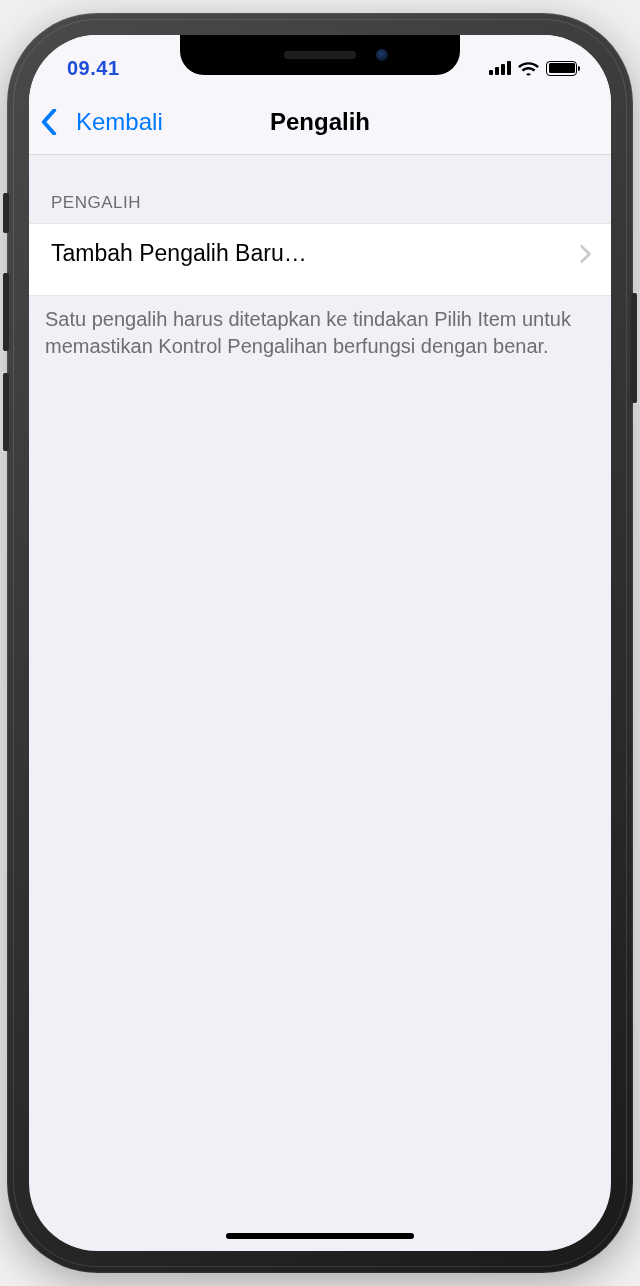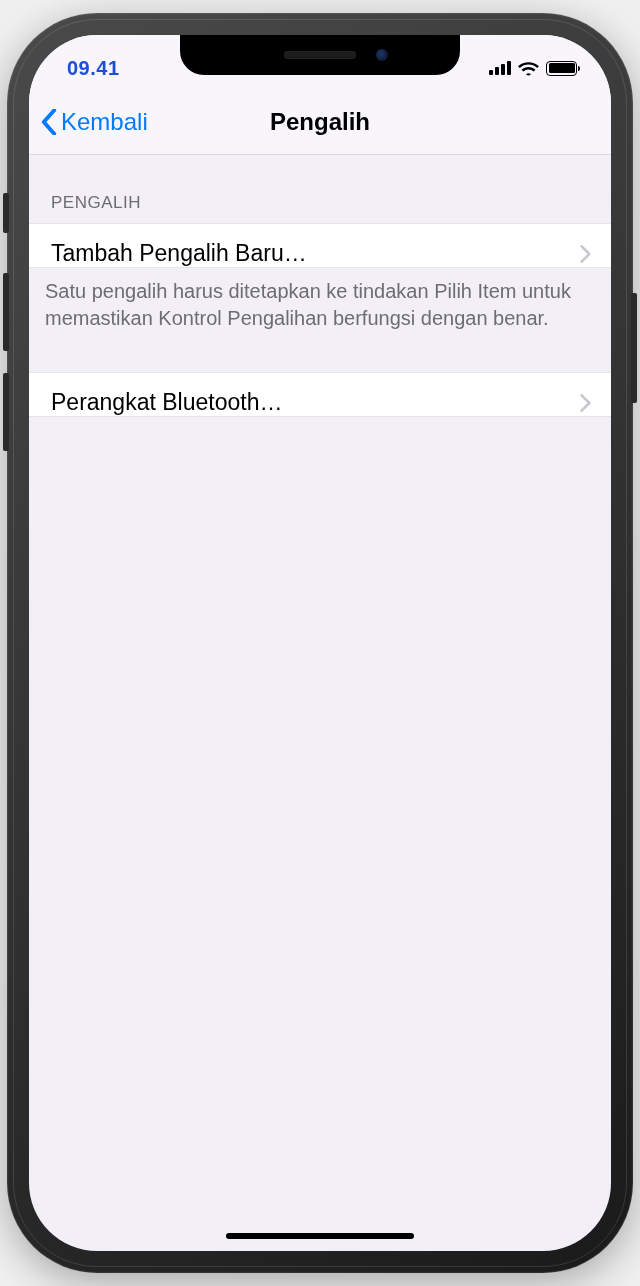--- a/index.html
+++ b/index.html
@@ -150,21 +150,21 @@
       display: flex;
       align-items: center;
       position: relative;
       padding: 0 12px;
     }
     .back-button {
       display: flex;
       align-items: center;
       color: #007aff;
       font-size: 24px;
-      gap: 4px;
+      gap: 19px;
     }
     .back-button svg { width: 16px; height: 26px; }
     .nav-title {
       position: absolute;
       left: 50%;
       transform: translateX(-50%);
       font-size: 24px;
       font-weight: 600;
       color: #000;
     }
@@ -175,21 +175,21 @@
     .section-header {
       font-size: 17px;
       color: #6e6d72;
       letter-spacing: 0.5px;
       padding: 38px 22px 10px 22px;
     }
     .cell {
       background: #fff;
       border-top: 1px solid rgba(0,0,0,0.10);
       border-bottom: 1px solid rgba(0,0,0,0.10);
-      padding: 16px 20px 0 22px;
+      padding: 16px 20px 28px 22px;
       display: flex;
       align-items: center;
       justify-content: space-between;
       font-size: 23px;
       color: #000;
     }
     .cell + .footer + .spacer + .cell,
     .cell.second {
       margin-top: 0;
     }
@@ -270,25 +270,17 @@
           <svg viewBox="0 0 8 14">
               <path fill="none" stroke="#c7c7cc" stroke-width="2" stroke-linecap="round" stroke-linejoin="round" d="M1 1l6 6-6 6"></path>
             </svg>
         </span>
       </div>
 
       <div class="footer">Satu pengalih harus ditetapkan ke tindakan Pilih Item untuk memastikan Kontrol Pengalihan berfungsi dengan benar.</div>
 
       <div class="spacer"></div>
 
-      <div class="cell second">
-        <span>Perangkat Bluetooth…</span>
-        <span class="chevron">
-          <svg viewBox="0 0 8 14">
-              <path fill="none" stroke="#c7c7cc" stroke-width="2" stroke-linecap="round" stroke-linejoin="round" d="M1 1l6 6-6 6"></path>
-            </svg>
-        </span>
-      </div>
     </div>
 
     <div class="home-indicator"></div>
   </div>
 </div>
 
 </body></html>

